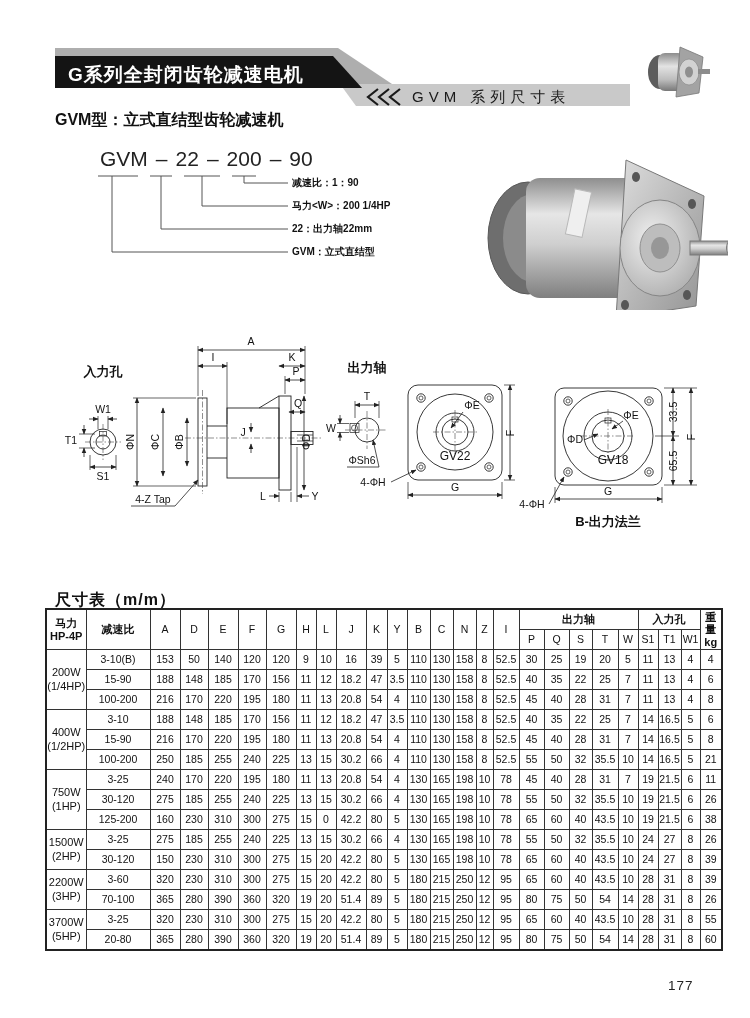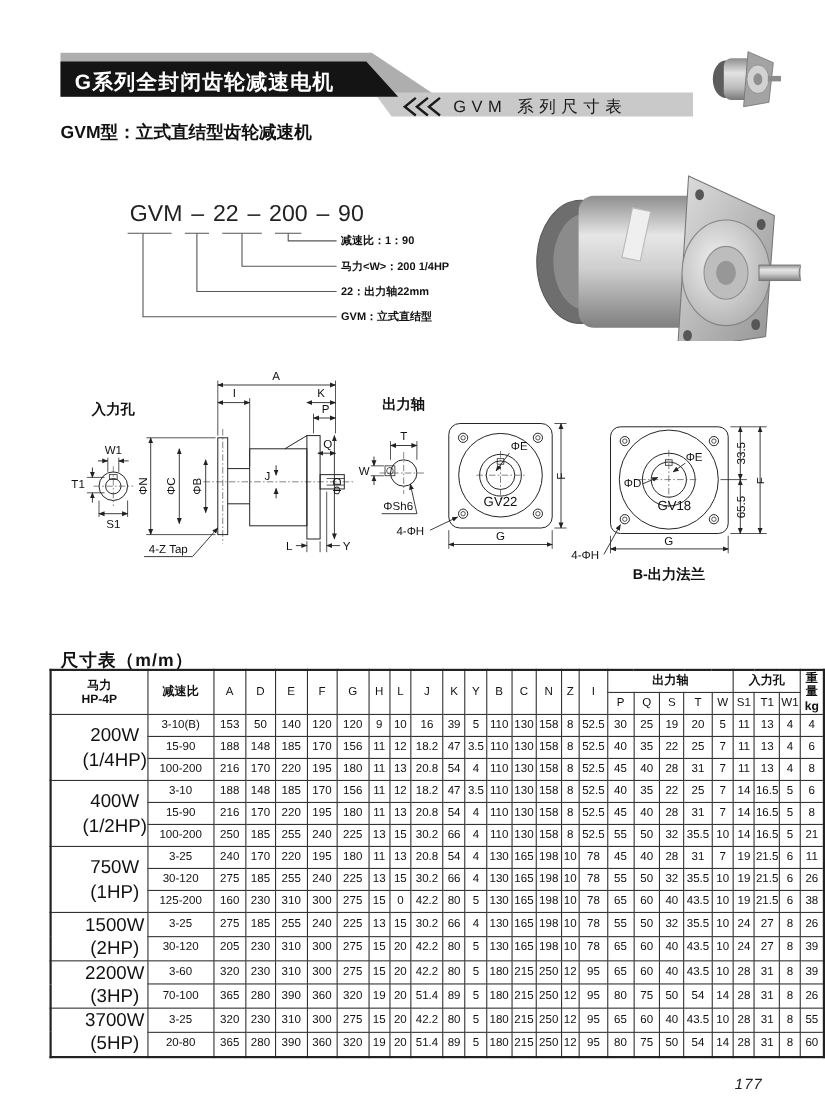--- a/index.html
+++ b/index.html
@@ -6,21 +6,21 @@
   body{position:relative;width:750px;height:1018px;background:#fff;overflow:hidden;
        font-family:"Liberation Sans","DejaVu Sans",sans-serif;color:#111;}
   .abs{position:absolute;}
   
   #hdr-svg{left:0;top:45px;}
   .hdr-title{font-size:19px;font-weight:bold;fill:#fff;letter-spacing:1px;}
   .band-text{font-size:15px;fill:#1a1a1a;letter-spacing:5px;font-weight:500;}
   
   #sec-heading{left:55px;top:110px;font-size:16px;font-weight:bold;}
   
-  #model-block{left:68px;top:145px;width:430px;height:120px;margin-top:36px;}
+  #model-block{left:50px;top:145px;width:430px;height:120px;}
   #model-code{position:absolute;left:45px;top:2px;font-size:21px;color:#222;white-space:nowrap;}
   #model-code .seg{margin:0 5px;}
   #model-code .sep{margin:0 3px;color:#222;}
   .ann{position:absolute;left:242px;font-size:10px;font-weight:bold;white-space:nowrap;}
   
   #draw-svg{left:45px;top:330px;}
   text{font-family:"Liberation Sans","DejaVu Sans",sans-serif;}
   .dimtxt{font-size:10.5px;fill:#111;}
   .cjk-t{font-size:13px;font-weight:bold;fill:#111;}
   .gvname{font-size:12px;fill:#111;}
@@ -28,22 +28,22 @@
   .thin{stroke:#222;stroke-width:0.7;fill:none;}
   .cl{stroke:#444;stroke-width:0.6;fill:none;stroke-dasharray:6 2 1.5 2;}
   .dim{stroke:#222;stroke-width:0.8;fill:none;marker-start:url(#ar);marker-end:url(#ar);}
   .dime{stroke:#222;stroke-width:0.8;fill:none;marker-end:url(#ar);}
   
   #tbl-title{left:55px;top:590px;font-size:16px;font-weight:bold;letter-spacing:1px;}
   #dim-table{position:absolute;left:45px;top:608px;border-collapse:collapse;table-layout:fixed;border:2px solid #222;}
   #dim-table th,#dim-table td{border:1px solid #333;font-size:10.5px;text-align:center;
       padding:0;height:19px;line-height:1.1;font-weight:normal;color:#111;}
   #dim-table th.cjk{font-size:11px;font-weight:bold;}
-  #dim-table td.power{font-size:17px;line-height:1.25;padding-left:28px;}
-  #pageno{left:668px;top:978px;font-size:13.5px;letter-spacing:1px;color:#222;font-style:italic;}
+  #dim-table td.power{font-size:11px;line-height:1.25;}
+  #pageno{left:668px;top:978px;font-size:13.5px;letter-spacing:1px;color:#222;}
 </style>
 </head>
 <body>
 
 <svg id="hdr-svg" class="abs" width="750" height="70">
   <polygon points="55,3 338,3 398,43 55,43" fill="#aeaeae"></polygon>
   <polygon points="340,39 630,39 630,61 356,61" fill="#c9c9c9"></polygon>
   <polygon points="55,11 333,11 362,43 55,43" fill="#141414"></polygon>
   <text class="hdr-title" x="68" y="36">G系列全封闭齿轮减速电机</text>
   <g stroke="#1a1a1a" stroke-width="2.2" fill="none">
@@ -640,21 +640,21 @@
         <td>32</td>
         <td>35.5</td>
         <td>10</td>
         <td>24</td>
         <td>27</td>
         <td>8</td>
         <td>26</td>
       </tr>
       <tr>
         <td>30-120</td>
-        <td>205</td>
+        <td>150</td>
         <td>230</td>
         <td>310</td>
         <td>300</td>
         <td>275</td>
         <td>15</td>
         <td>20</td>
         <td>42.2</td>
         <td>80</td>
         <td>5</td>
         <td>130</td>

